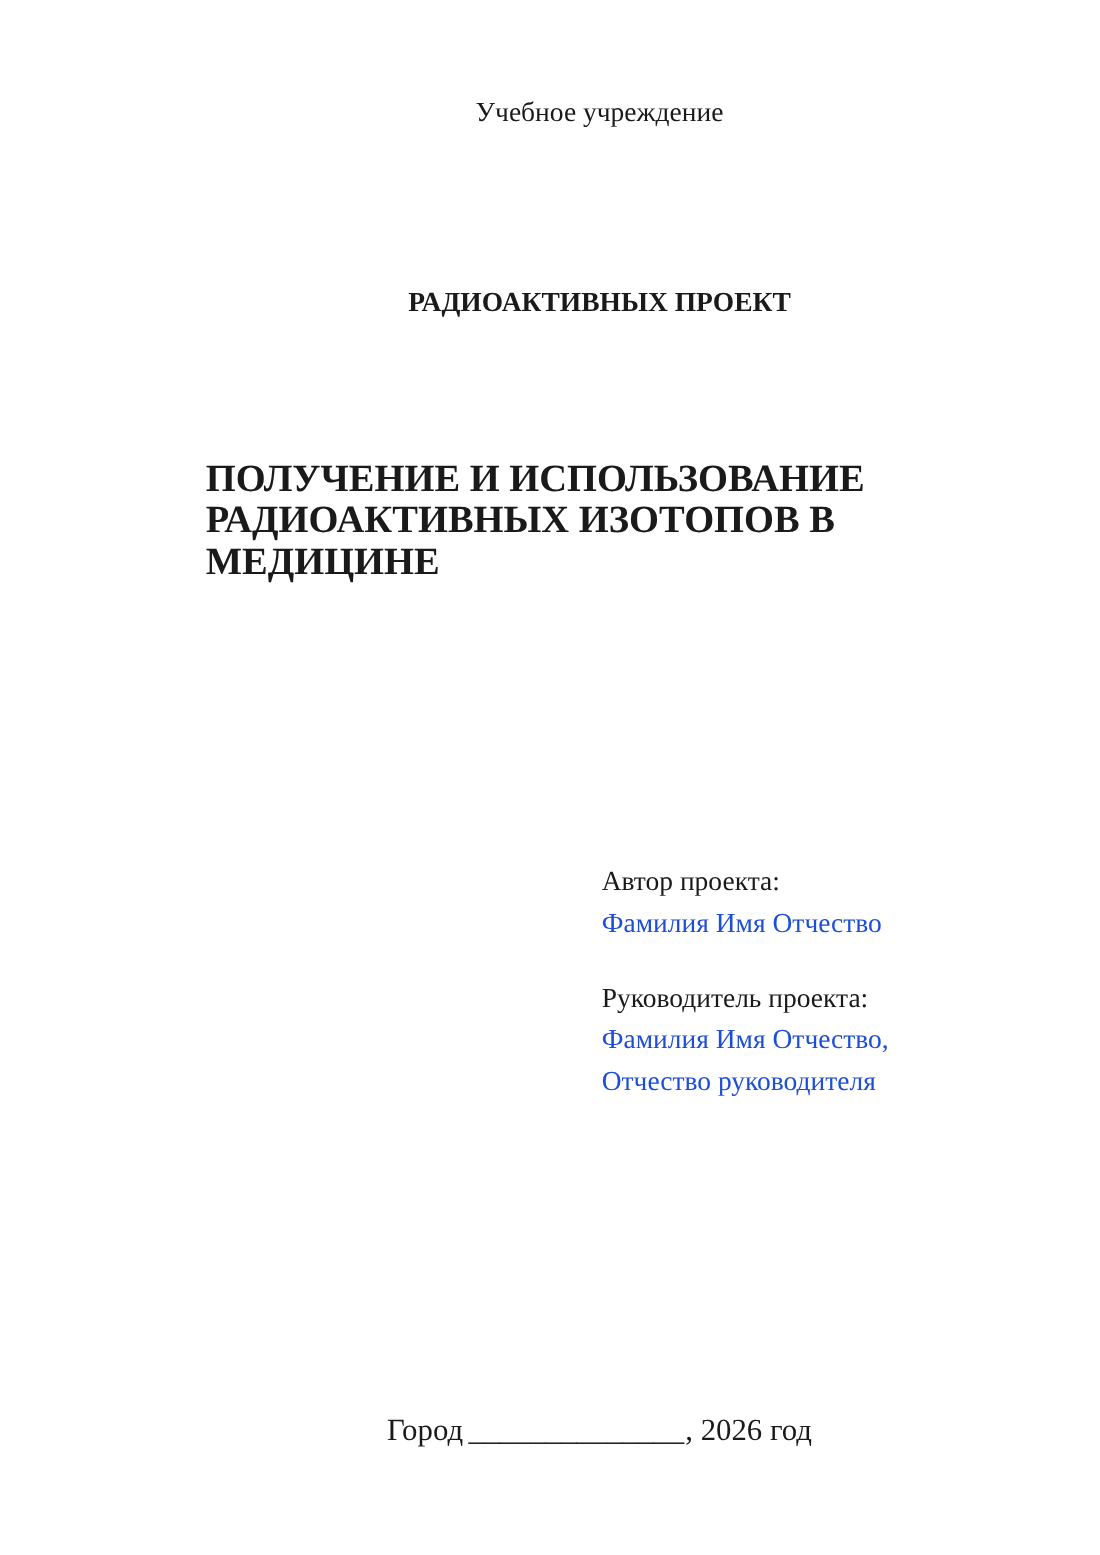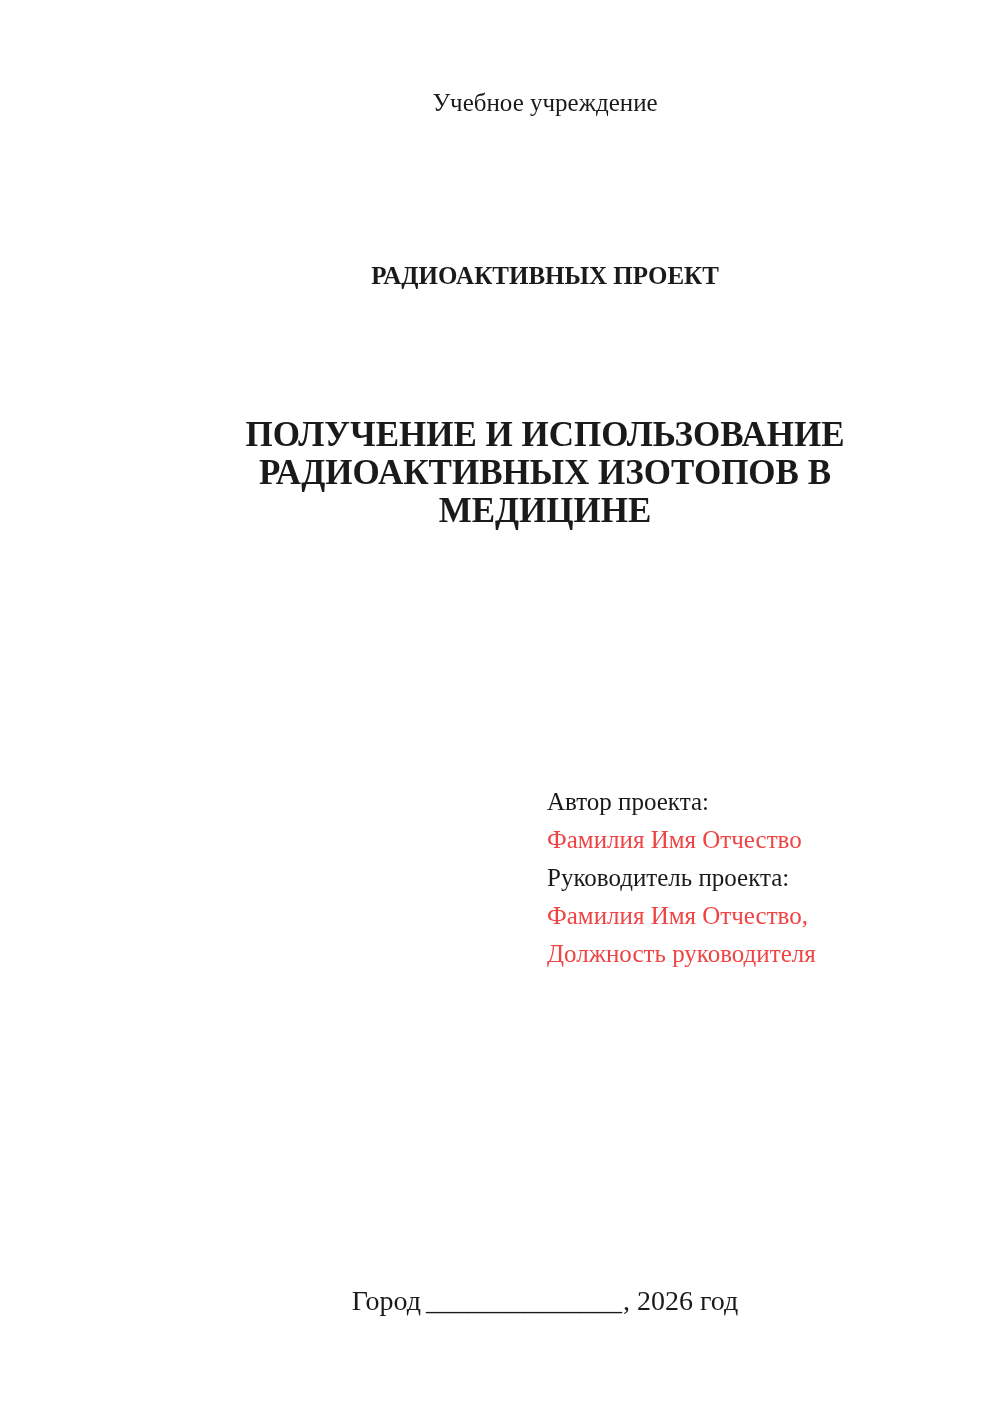--- a/index.html
+++ b/index.html
@@ -34,36 +34,36 @@
     font-size: 25px;
     line-height: 32px;
     font-weight: bold;
   }
   .title {
     position: absolute;
     top: 416px;
     left: 187px;
     right: 113px;
     margin: 0;
-    text-align: center;
     font-size: 35px;
     line-height: 38px;
     font-weight: bold;
   }
   .credits {
     position: absolute;
     left: 547px;
     top: 783px;
     font-size: 25px;
     line-height: 38px;
   }
   .credit-block + .credit-block {
+    margin-top: 30px;
   }
   .credit-placeholder {
-    color: #ef4444;
+    color: #1d4ed8;
   }
   .footer {
     top: 1282px;
     font-size: 28px;
     line-height: 38px;
     white-space: nowrap;
   }
   .footer .blank {
     letter-spacing: 0;
     margin: 0 1px 0 5px;
@@ -83,21 +83,21 @@
   <div class="credits">
 
     <div class="credit-block">
       <div class="credit-label">Автор проекта:</div>
       <div class="credit-placeholder">Фамилия Имя Отчество</div>
     </div>
 
     <div class="credit-block">
       <div class="credit-label">Руководитель проекта:</div>
       <div class="credit-placeholder">Фамилия Имя Отчество,</div>
-      <div class="credit-placeholder">Должность руководителя</div>
+      <div class="credit-placeholder">Отчество руководителя</div>
     </div>
 
   </div>
 
   <div class="centered footer">
     <span>Город</span><span class="blank">______________</span><span>, 2026 год</span>
   </div>
 
 </div>
 

